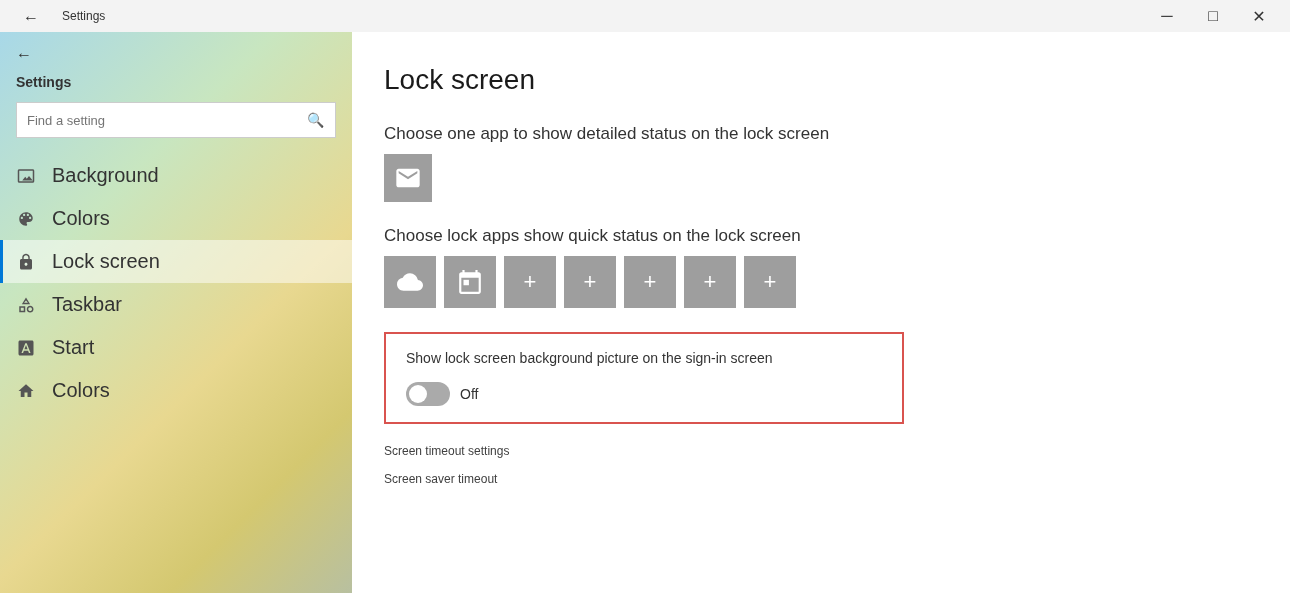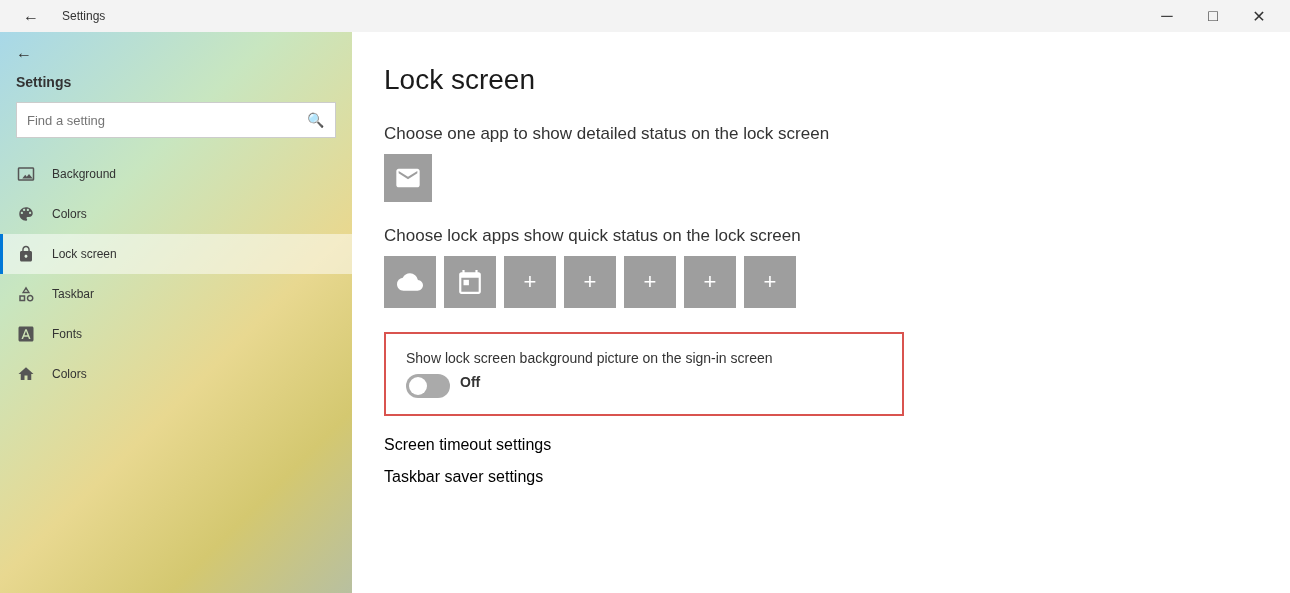--- a/index.html
+++ b/index.html
@@ -40,21 +40,21 @@
     .search-box input {
       border: none; outline: none; flex: 1; font-size: 13px; color: #000000; background: transparent;
     }
     .search-icon-svg { color: #666; font-size: 14px; }
     .section-label {
       font-size: 12px; font-weight: 700; color: #333; padding: 8px 16px 4px;
       text-transform: uppercase; letter-spacing: 0.5px;
     }
     .nav-item {
       display: flex; align-items: center; gap: 16px; padding: 10px 16px;
-      cursor: pointer; font-size: 12px; color: #333; position: relative;
+      cursor: pointer; font-size: 20px; color: #333; position: relative;
     }
     .nav-item.active {
       background: rgba(255,255,255,0.5);
     }
     .nav-item.active::before {
       content: ''; position: absolute; left: 0; top: 0; bottom: 0; width: 3px; background: #0078d7;
     }
     .nav-icon { width: 20px; height: 20px; display: flex; align-items: center; justify-content: center; flex-shrink: 0; }
 
     
@@ -78,35 +78,35 @@
       justify-content: center; cursor: pointer; flex-shrink: 0;
     }
     .quick-icon-box svg { width: 26px; height: 26px; fill: #fff; }
     .quick-icon-box.add-btn { background: #9e9e9e; }
     .plus-text { color: #fff; font-size: 22px; line-height: 1; }
 
     
     .toggle-section {
       border: 2px solid #d9534f; padding: 16px 20px; margin-bottom: 20px; max-width: 520px;
     }
-    .toggle-label { font-size: 14px; color: #333; margin-bottom: 8px; }
-    .toggle-row { display: flex; align-items: flex-start; gap: 10px; font-weight: bold; }
+    .toggle-label { font-size: 14px; color: #333; margin-bottom: 16px; }
+    .toggle-row { display: flex; align-items: center; gap: 10px; }
     .toggle {
       width: 44px; height: 24px; background: #aaa; border-radius: 12px; position: relative;
       cursor: pointer; flex-shrink: 0; display: flex; align-items: center;
     }
     .toggle-knob {
       width: 18px; height: 18px; background: #fff; border-radius: 50%;
       position: absolute; left: 3px; transition: left 0.2s;
     }
     .toggle-off-text { font-size: 14px; color: #333; }
 
     
     .link-item {
-      font-size: 16px; color: #000000; cursor: pointer; margin-bottom: 14px; text-decoration: none;
+      font-size: 12px; color: #404040; cursor: pointer; margin-bottom: 14px; text-decoration: none;
       display: block;
     }
 
     
     .sidebar::-webkit-scrollbar { width: 4px; }
     .sidebar::-webkit-scrollbar-thumb { background: rgba(0,0,0,0.2); }
     .content::-webkit-scrollbar { width: 8px; }
     .content::-webkit-scrollbar-track { background: #f0f0f0; }
     .content::-webkit-scrollbar-thumb { background: #ccc; }
   </style>
@@ -179,21 +179,21 @@
             </svg>
           </span>
       <span>Taskbar</span>
     </div>
         <div class="nav-item">
       <span class="nav-icon">
             <svg viewBox="0 0 24 24" width="18" height="18" fill="#555">
               <path d="M9.93 13.5h4.14L12 7.98zM20 2H4c-1.1 0-2 .9-2 2v16c0 1.1.9 2 2 2h16c1.1 0 2-.9 2-2V4c0-1.1-.9-2-2-2zm-4.05 16.5l-1.14-3H9.17l-1.12 3H5.96l5.11-13h1.86l5.11 13h-2.09z"></path>
             </svg>
           </span>
-      <span>Fonts</span>
+      <span>Start</span>
     </div>
         <div class="nav-item">
       <span class="nav-icon">
             <svg viewBox="0 0 24 24" width="18" height="18" fill="#555">
               <path d="M10 20v-6h4v6h5v-8h3L12 3 2 12h3v8z"></path>
             </svg>
           </span>
       <span>Colors</span>
     </div>
       </div>
@@ -247,15 +247,15 @@
       <p class="toggle-label">Show lock screen background picture on the sign-in screen</p>
       <div class="toggle-row">
         <div class="toggle">
           <div class="toggle-knob"></div>
         </div>
         <span class="toggle-off-text">Off</span>
       </div>
     </div>
 
     <a class="link-item">Screen timeout settings</a>
-    <a class="link-item">Taskbar saver settings</a>
+    <a class="link-item">Screen saver timeout</a>
   </div>
 </div>
 
 </body></html>

